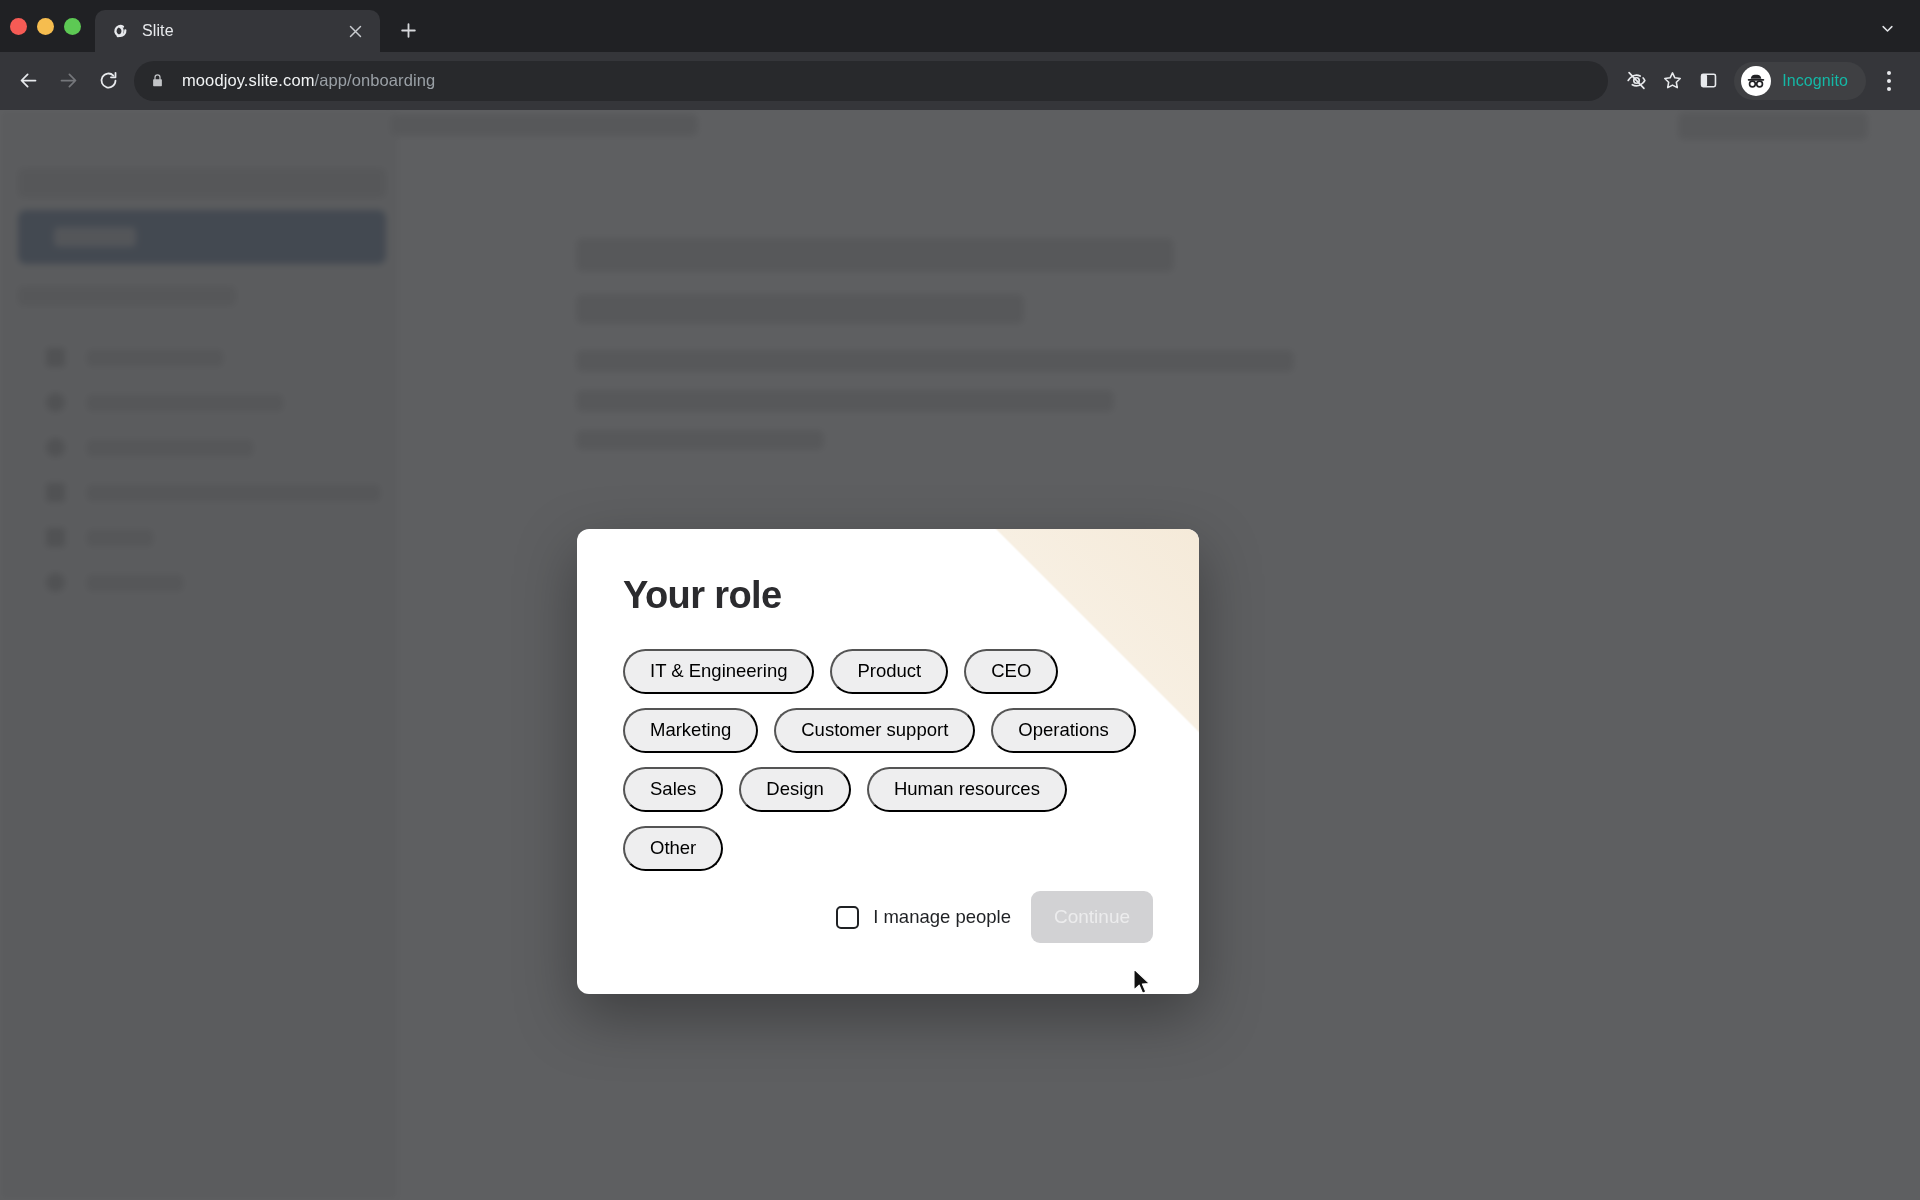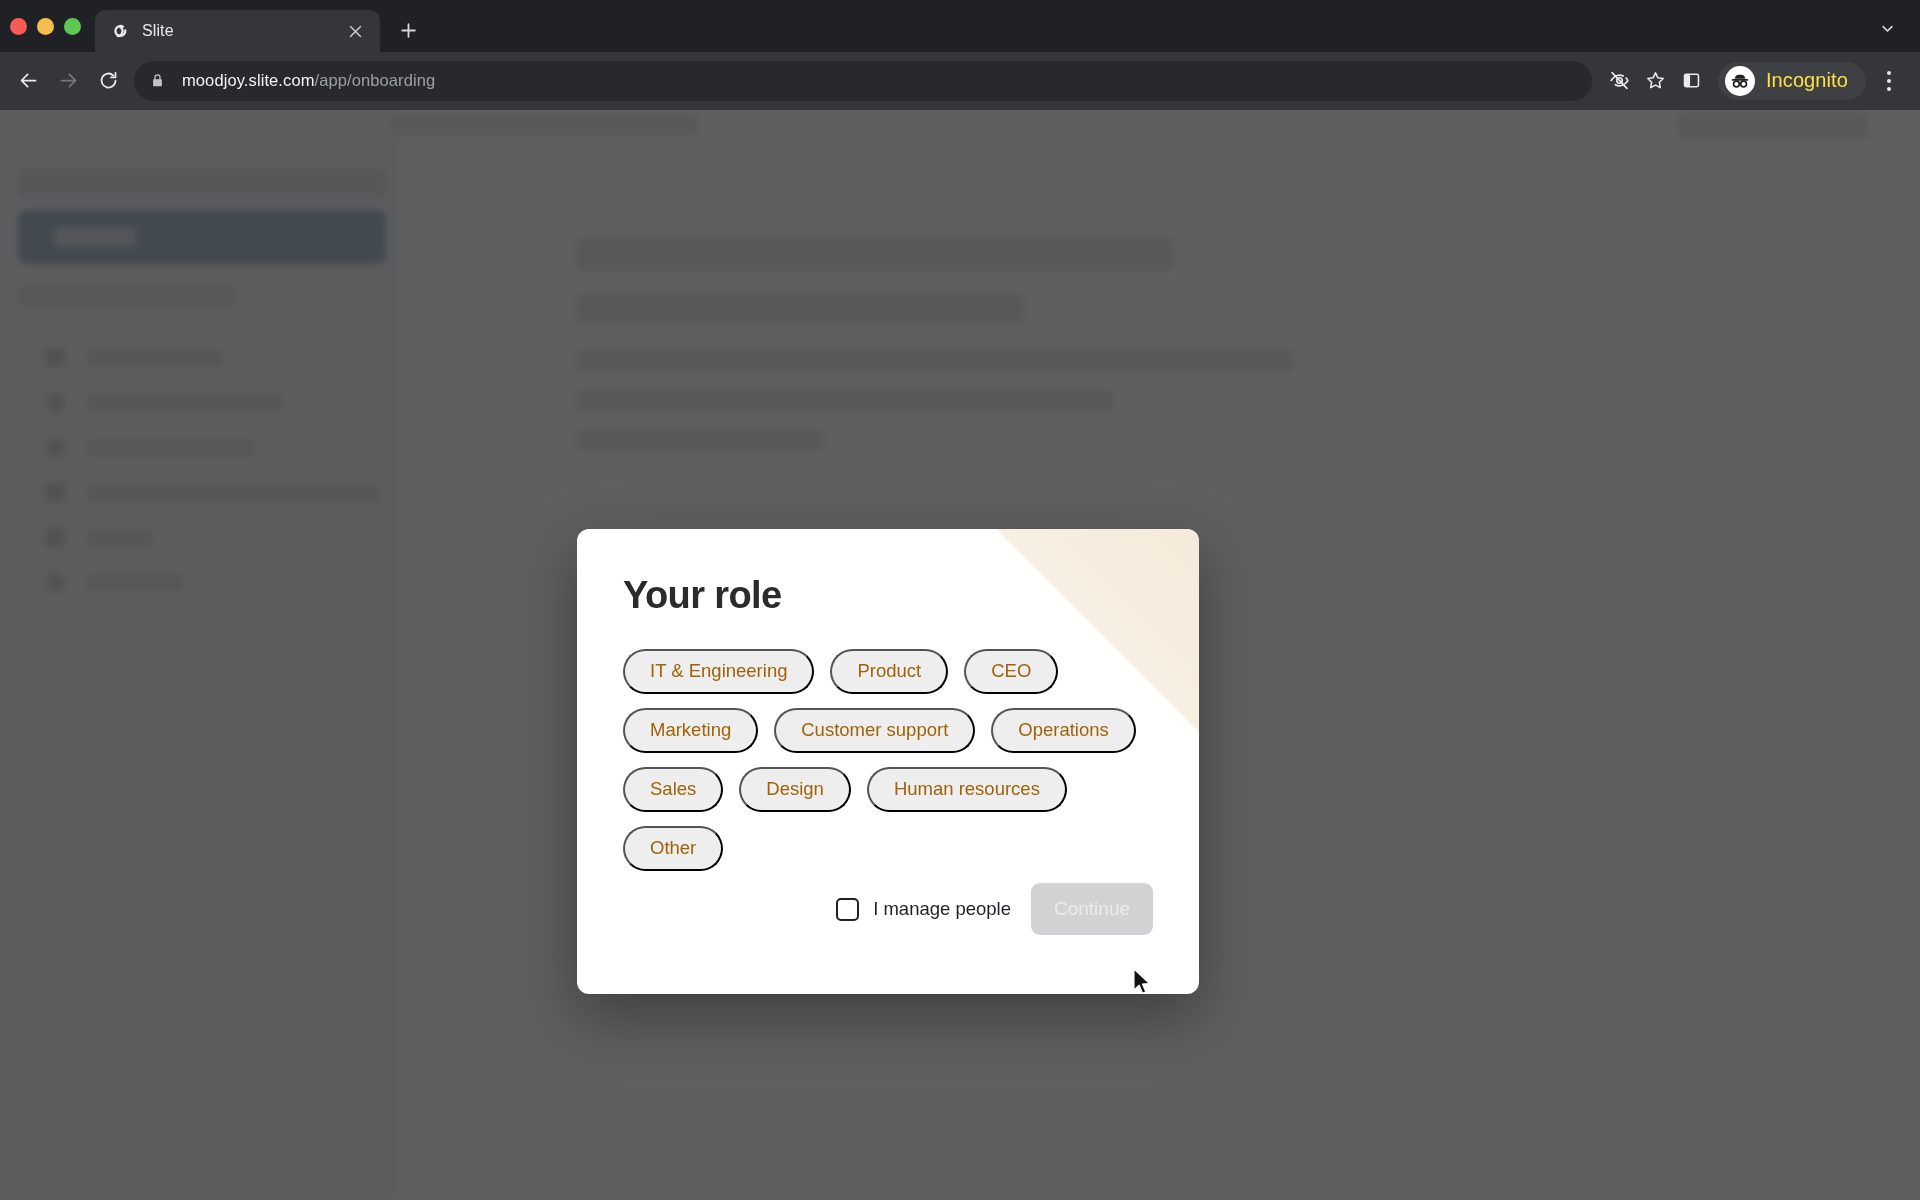--- a/index.html
+++ b/index.html
@@ -90,21 +90,21 @@
   }
   .incognito-badge {
     height:38px; border-radius:19px; background:#3f4043;
     display:flex; align-items:center; gap:11px;
     padding:0 18px 0 7px; margin-left:8px; flex:0 0 auto;
   }
   .incognito-avatar {
     width:30px; height:30px; border-radius:50%;
     background:#ffffff; display:flex; align-items:center; justify-content:center;
   }
-  .incognito-label { color:#fde047; font-size:20px; letter-spacing:.1px; }
+  .incognito-label { color:#14b8a6; font-size:16px; letter-spacing:.1px; }
   .menu-dots {
     width:34px; height:38px; display:flex; flex-direction:column;
     align-items:center; justify-content:center; gap:4px; margin-left:6px; flex:0 0 34px;
   }
   .menu-dots i { width:4px; height:4px; border-radius:50%; background:#e8eaed; display:block; }
 
   
   .viewport {
     position:absolute; left:0; top:110px;
     width:1920px; height:1090px;
@@ -161,25 +161,25 @@
   .modal-sub {
     margin-top:13px; font-size:18.5px; color:#44474b;
     letter-spacing:.05px;
   }
 
   .chips { margin-top:33px; display:flex; flex-wrap:wrap; gap:14px 16px; max-width:600px; }
   .chip {
     background:#eeeeef; border-radius:26px;
     padding:0 25px; height:45px;
     display:flex; align-items:center; justify-content:center;
-    font-size:18.5px; color:#a16207; white-space:nowrap;
+    font-size:18.5px; color:#000000; white-space:nowrap;
   }
 
   .modal-footer {
-    position:absolute; left:0; right:0; bottom:8px;
+    position:absolute; left:0; right:0; bottom:0;
     height:128px; display:flex; align-items:center;
     justify-content:flex-end; padding:0 46px 26px 46px; gap:20px;
   }
   .checkrow { display:flex; align-items:center; gap:14px; }
   .checkbox {
     width:23px; height:23px; border:2.2px solid #1f2124;
     border-radius:5px; background:#fff; flex:0 0 23px;
   }
   .checklabel { font-size:18.5px; color:#1f2124; white-space:nowrap; }
   .continue-btn {

